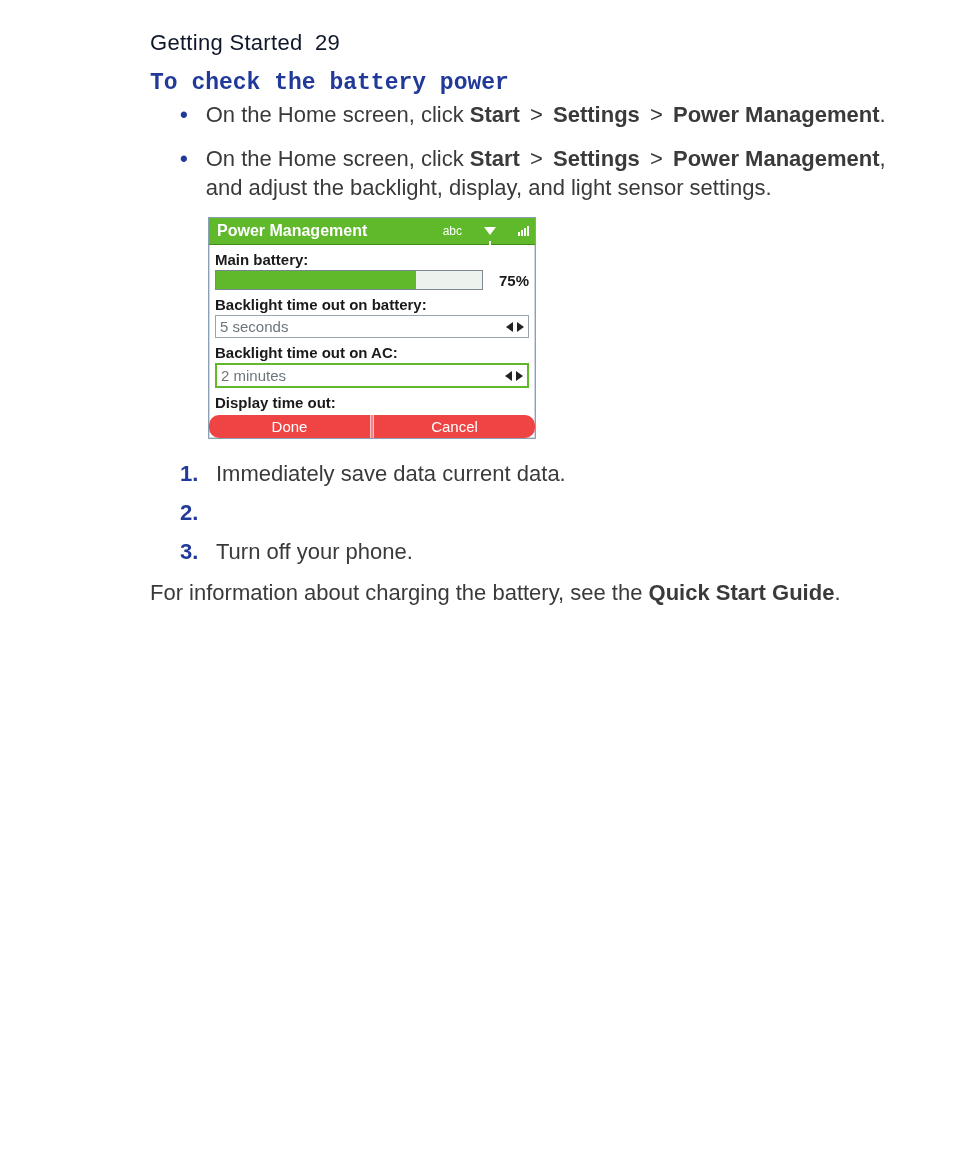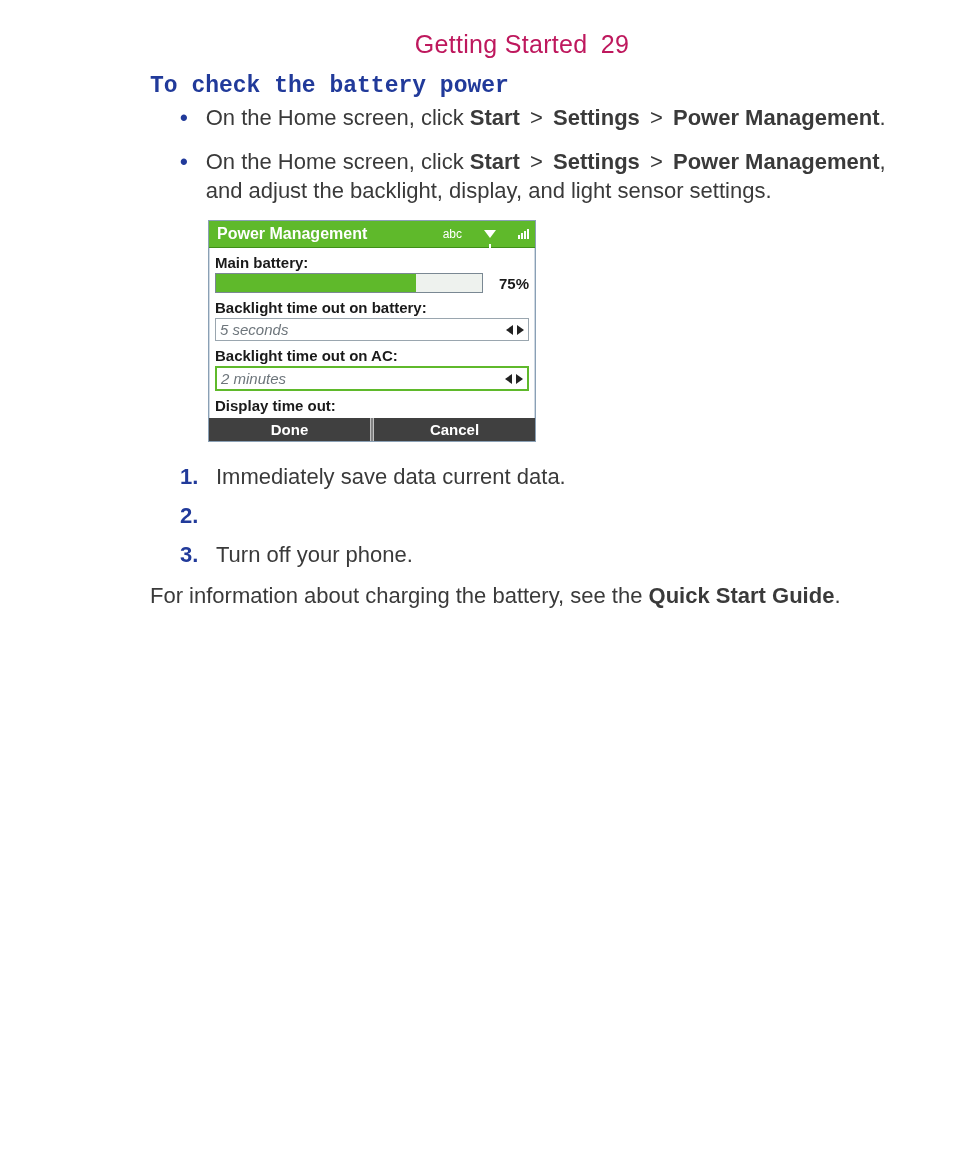--- a/index.html
+++ b/index.html
@@ -11,23 +11,23 @@
     color: #3a3a3a;
   }
   .page {
     position: relative;
     width: 954px;
     min-height: 1173px;
     box-sizing: border-box;
     padding: 30px 60px 40px 150px;
   }
   .running-head {
-    text-align: center;
-    color: #be185d;
-    font-size: 25px;
+    text-align: left;
+    color: #0f172a;
+    font-size: 22px;
     margin: 0 0 14px 0;
     letter-spacing: 0.3px;
   }
   .running-head .pg {
     margin-left: 6px;
   }
   .section-title {
     color: #213a9a;
     font-weight: 700;
     font-size: 23px;
@@ -140,38 +140,38 @@
   .bar-pct { width: 40px; text-align: right; font-weight: 700; }
   .sel-row {
     display: flex;
     align-items: center;
     justify-content: space-between;
     border: 1px solid #9aa6af;
     padding: 2px 4px;
     color: #6d757b;
     margin: 2px 0 6px 0;
     font-size: 15px;
-    font-style: italic;
   }
   .highlight { border: 2px solid #5fb92b; }
   .lr {
     display: inline-flex;
     gap: 4px;
     color: #222;
     font-size: 12px;
   }
   .lr .tri { display:inline-block; width:0; height:0; }
   .tri.left { border-top:5px solid transparent; border-bottom:5px solid transparent; border-right:7px solid #222; }
   .tri.right { border-top:5px solid transparent; border-bottom:5px solid transparent; border-left:7px solid #222; }
   .dev-footer {
     display: flex;
-    background: #404040;
+    background: #ef4444;
     color: #fff;
-    font-weight: 700;
+    font-weight: 400;
     font-size: 15px;
+    border-radius: 10px;
   }
   .dev-footer > div {
     flex: 1;
     text-align: center;
     padding: 3px 0;
   }
   .dev-footer .sep {
     flex: 0 0 2px;
     background: rgba(255,255,255,0.35);
     border-left: 1px solid rgba(255,255,255,0.5);

